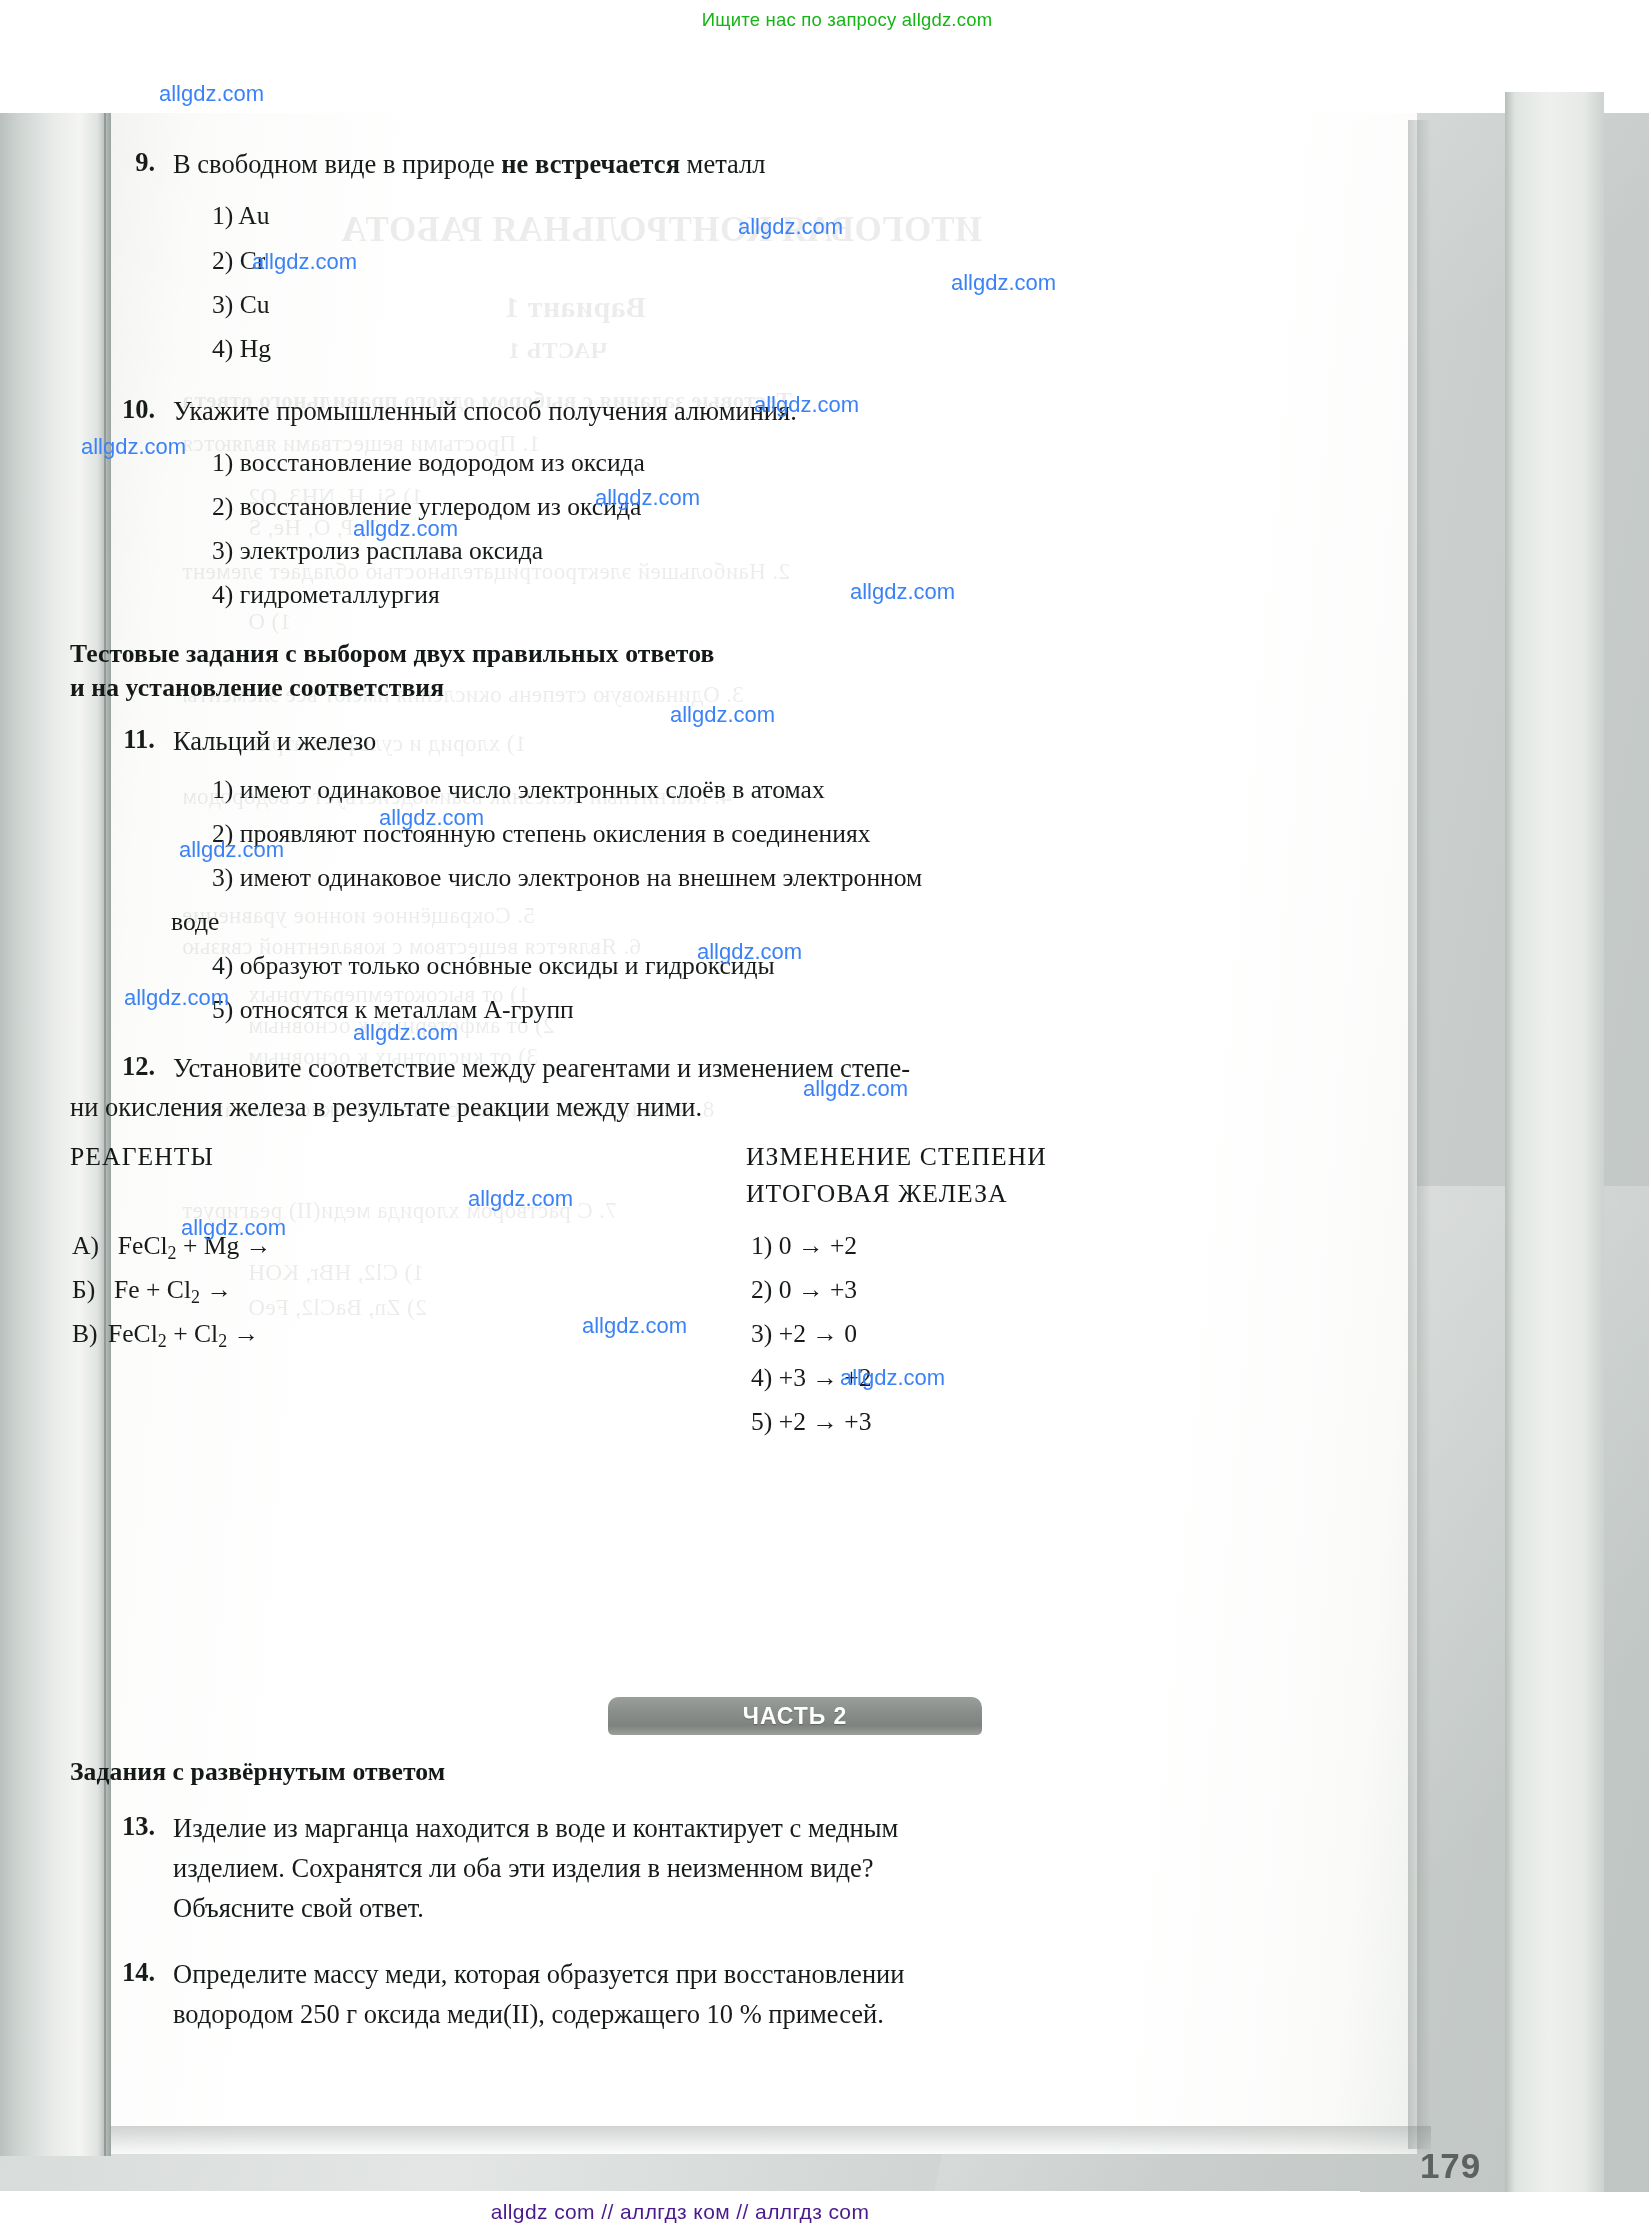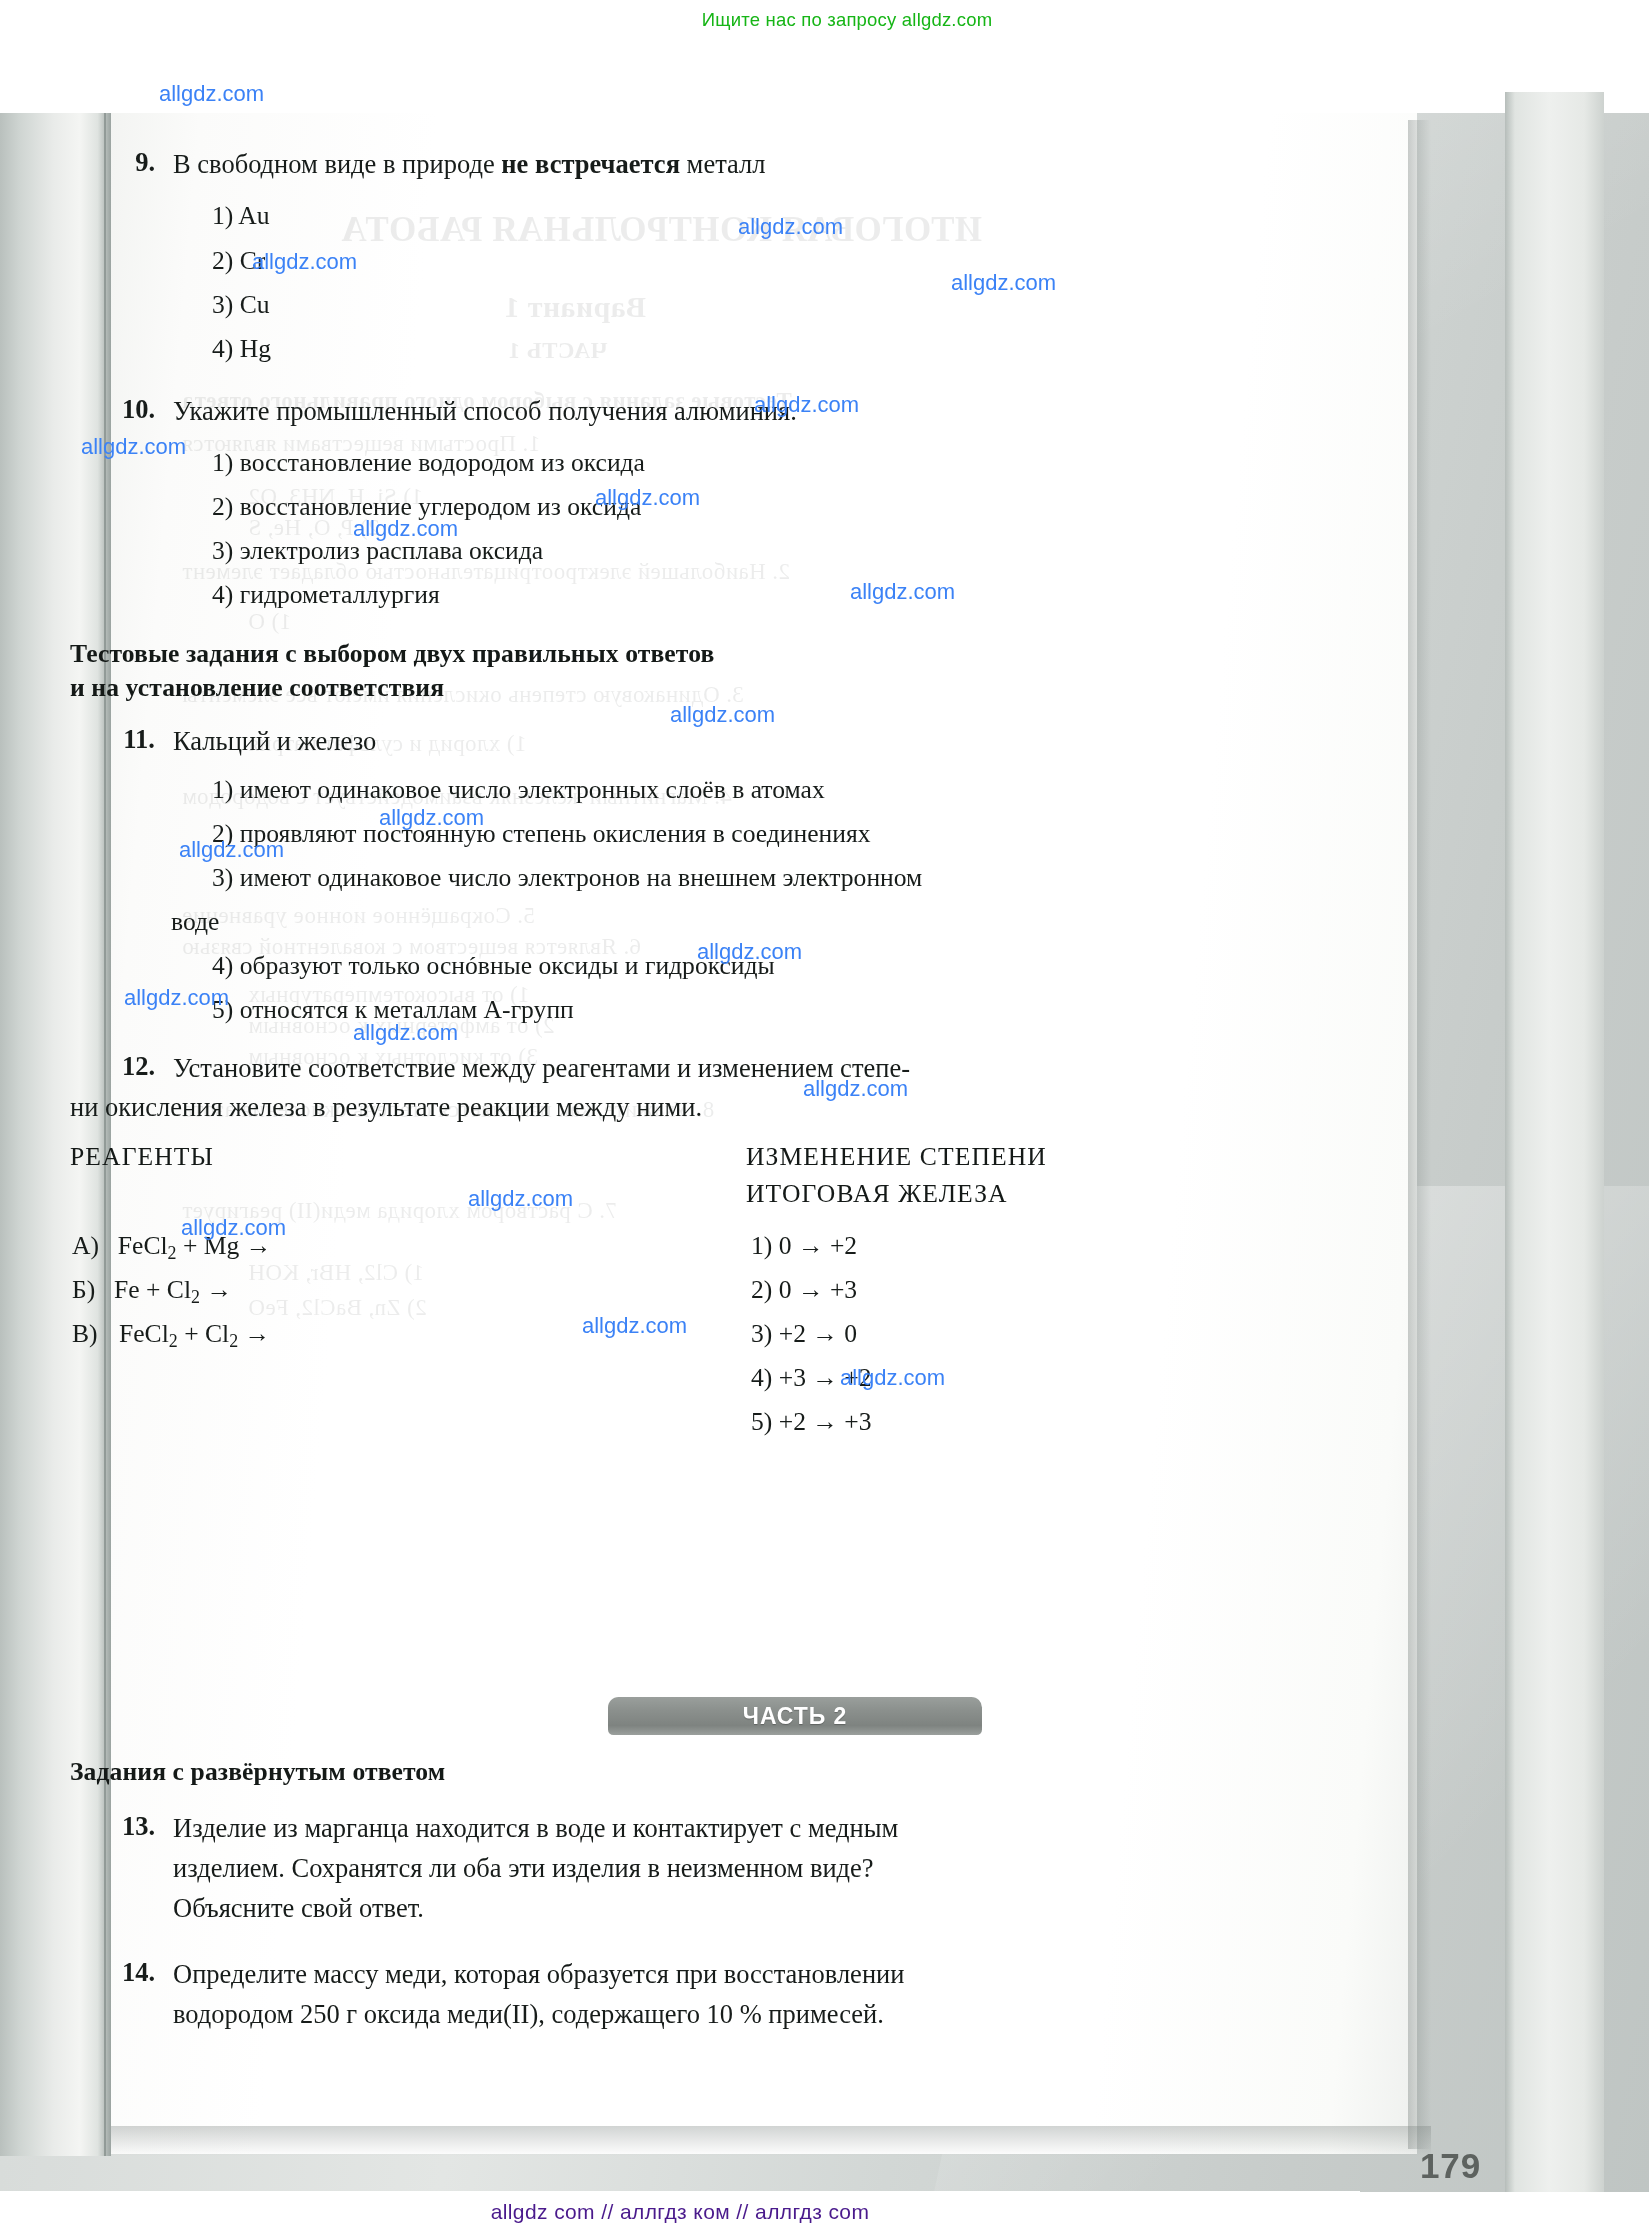--- a/index.html
+++ b/index.html
@@ -224,21 +224,21 @@
     <div class="opt" style="left:-39px;top:1116px;">
       <span>А)</span>
       <span style="margin-left:12.4px;">FeCl<sub>2</sub> + Mg →</span>
     </div>
     <div class="opt" style="left:-39px;top:1160px;">
       <span>Б)</span>
       <span style="margin-left:12.4px;">Fe + Cl<sub>2</sub> →</span>
     </div>
     <div class="opt" style="left:-39px;top:1204px;">
       <span>В)</span>
-      <span style="margin-left:15px;">FeCl<sub>2</sub> + Cl<sub>2</sub> →</span>
+      <span style="margin-left:4px;">FeCl<sub>2</sub> + Cl<sub>2</sub> →</span>
     </div>
 
     <div class="opt" style="left:640px;top:1116px;">1) 0 → +2</div>
     <div class="opt" style="left:640px;top:1160px;">2) 0 → +3</div>
     <div class="opt" style="left:640px;top:1204px;">3) +2 → 0</div>
     <div class="opt" style="left:640px;top:1248px;">4) +3 → +2</div>
     <div class="opt" style="left:640px;top:1292px;">5) +2 → +3</div>
 
     <div class="banner">
       <span>ЧАСТЬ 2</span>

